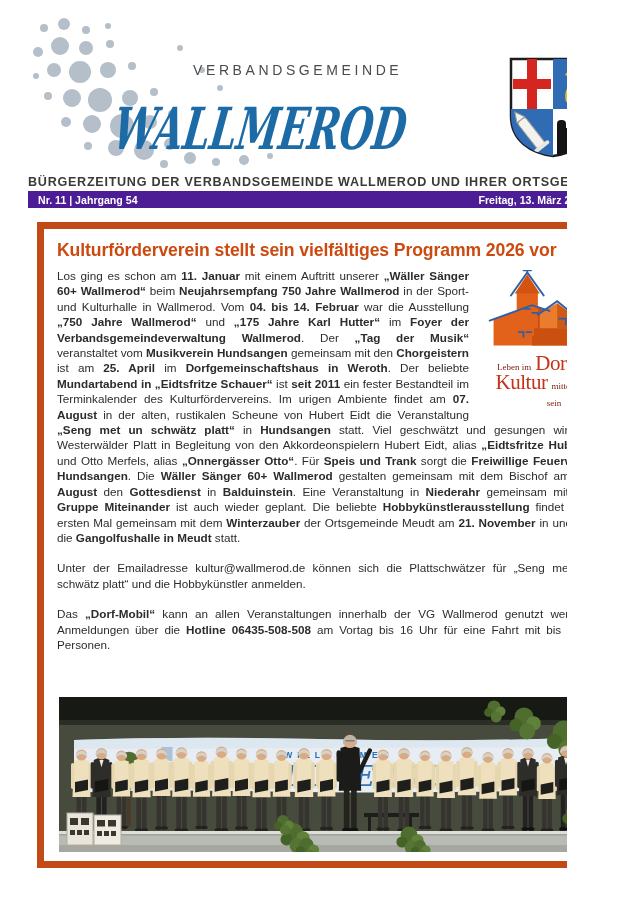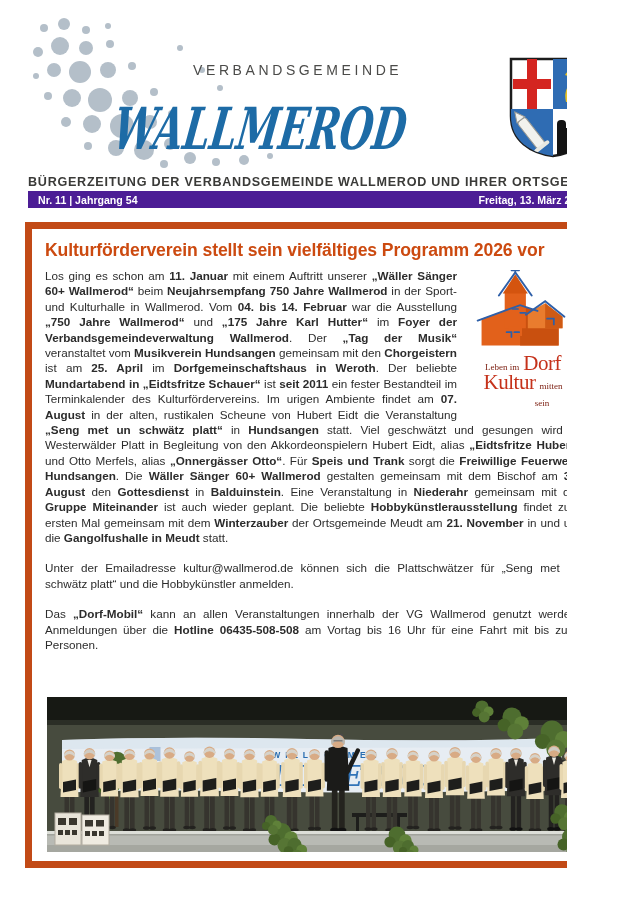--- a/index.html
+++ b/index.html
@@ -9,21 +9,21 @@
   
   .logo-svg{position:absolute;left:30px;top:18px;}
   .coat-svg{position:absolute;left:506px;top:54px;}
   .tagline{position:absolute;left:28px;top:175px;width:572px;
            font-size:12.6px;font-weight:bold;letter-spacing:.72px;color:#3a3a38;white-space:nowrap;}
   .issue-bar{position:absolute;left:28px;top:191px;width:570px;height:17px;background:#4c1d95;
              display:flex;align-items:center;justify-content:space-between;box-sizing:border-box;padding:0 10px;}
   .issue-bar span{color:#fff;font-size:10.6px;font-weight:bold;}
 
   
-  .article-box{position:absolute;left:25px;top:222px;width:575px;height:646px;box-sizing:border-box;
+  .article-box{position:absolute;left:37px;top:222px;width:575px;height:646px;box-sizing:border-box;
                border:7px solid #c24a16;background:#fff;padding:0 13px;overflow:hidden;}
   .headline{margin:12px 0 8px 0;font-size:17.6px;line-height:19px;font-weight:bold;color:#cc4a10;letter-spacing:-.1px;}
   .article-body{position:relative;height:452px;overflow:hidden;}
   .para{margin:0 0 15px 0;font-size:11.7px;line-height:15.4px;color:#2c2c2c;text-align:justify;}
   .para b{font-weight:bold;margin-top:34px;}
 
   
   .dorf-logo{float:right;width:114px;margin:2px 0 6px 9px;text-align:center;}
   .dorf-text{font-family:"Liberation Serif",serif;line-height:1;margin-top:1px;}
   .dorf-small{font-size:9px;color:#7d2012;}

